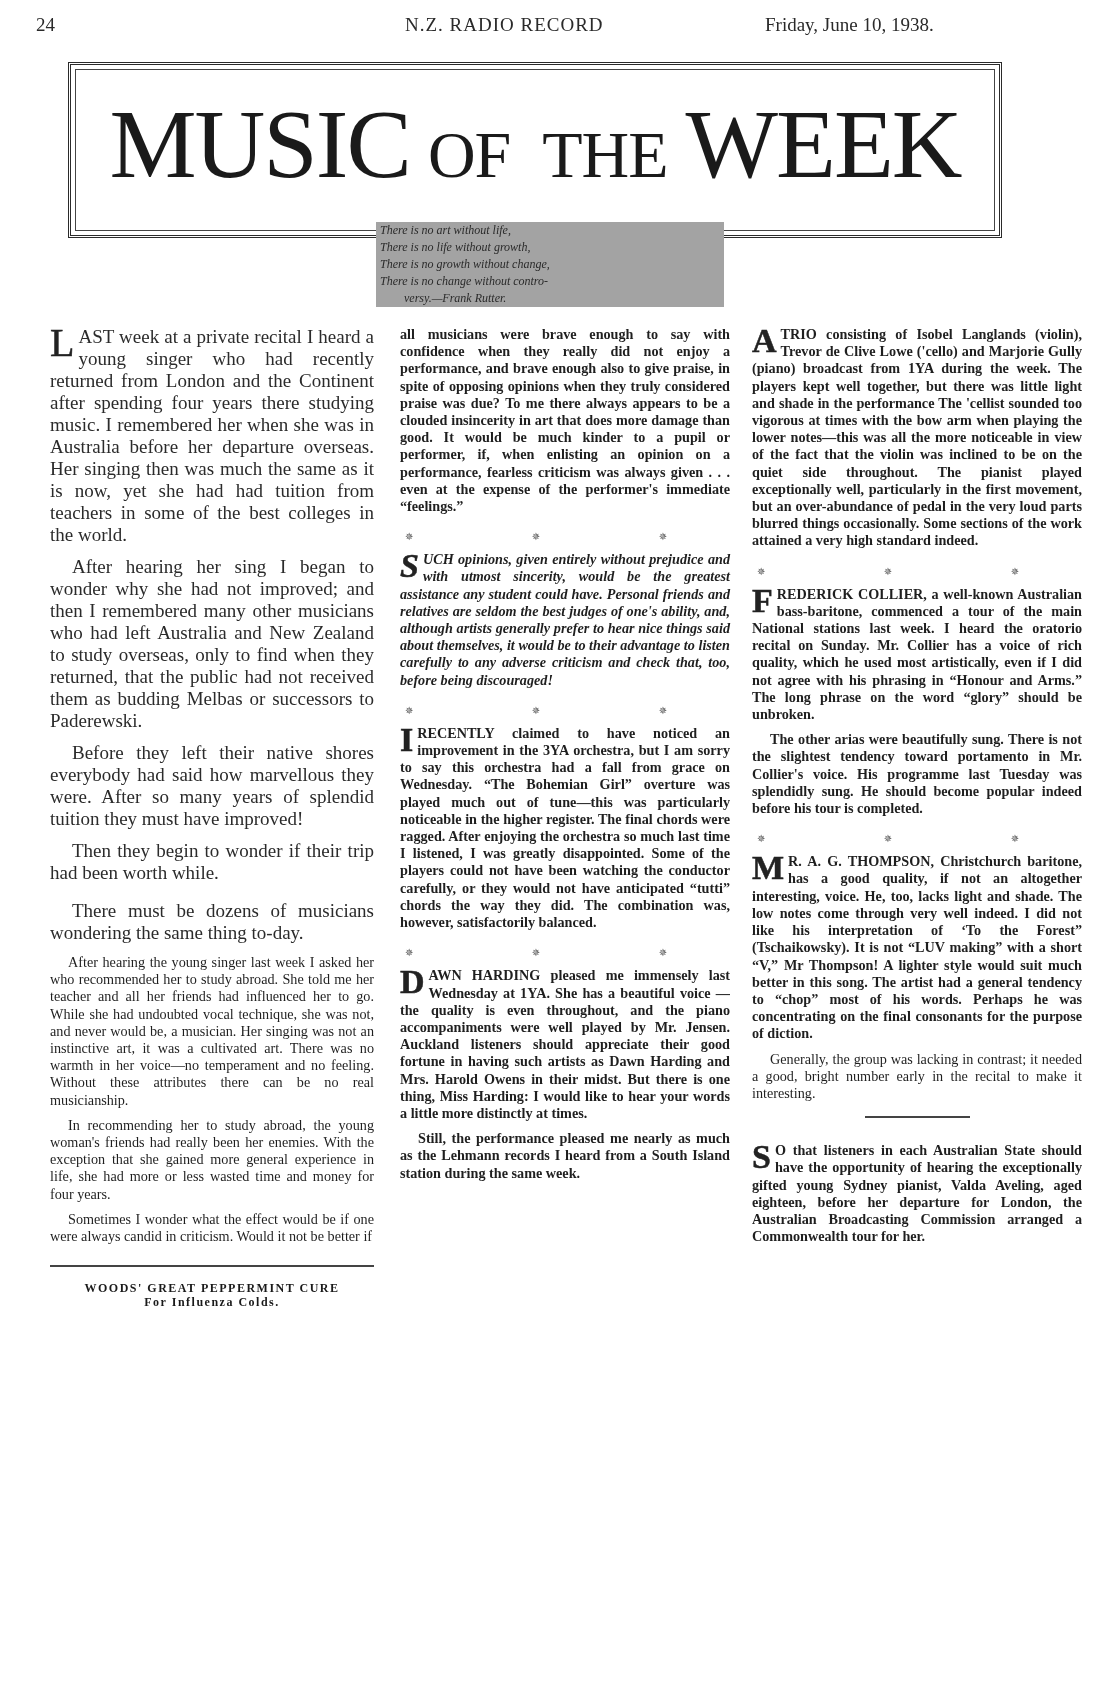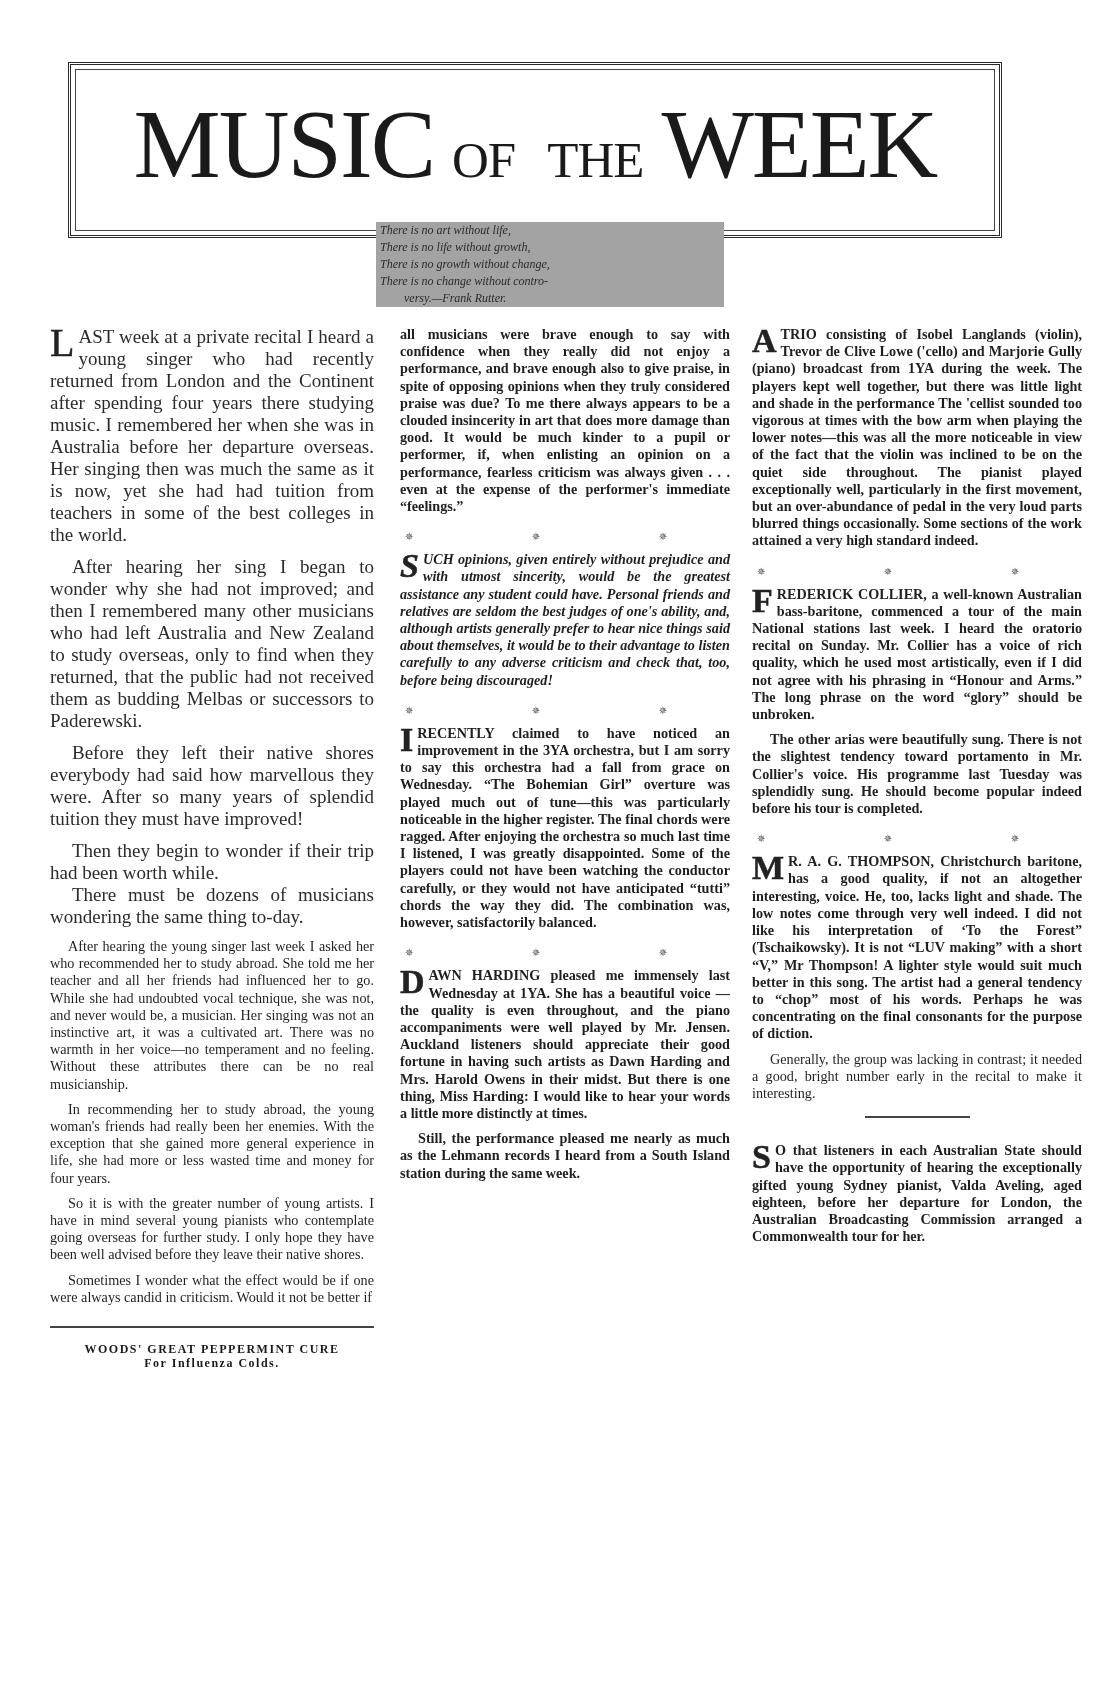--- a/index.html
+++ b/index.html
@@ -8,21 +8,21 @@
 
   .running-head { position: absolute; top: 12px; left: 0; width: 1114px; height: 30px; font-family: "Liberation Serif", serif; font-size: 19px; color: #2a2a2a; }
   .running-head .page-no { position: absolute; left: 36px; top: 2px; }
   .running-head .pub { position: absolute; left: 405px; top: 2px; letter-spacing: 1px; }
   .running-head .date { position: absolute; left: 765px; top: 2px; }
 
   .masthead { position: absolute; left: 68px; top: 62px; width: 934px; height: 176px; border: 3px double #2a2a2a; box-sizing: border-box; }
   .masthead-inner { position: absolute; left: 4px; top: 4px; right: 4px; bottom: 4px; border: 1px solid #444; }
   .masthead-title { position: absolute; left: 0; right: 0; top: 30px; text-align: center; font-family: "Liberation Serif", serif; white-space: nowrap; line-height: 1; }
   .masthead-title .big { font-size: 98px; letter-spacing: -2px; }
-  .masthead-title .small { font-size: 51px; letter-spacing: -1px; margin: 0 14px; }
+  .masthead-title .small { font-size: 66px; letter-spacing: -1px; margin: 0 14px; }
 
   .epigraph { position: absolute; left: 376px; top: 222px; width: 340px; background: #a3a3a3; padding: 0 4px; font-family: "Liberation Serif", serif; font-style: italic; font-size: 12px; line-height: 17px; color: #2a2a2a; }
   .epigraph .attrib { padding-left: 24px; }
 
   .col { position: absolute; top: 326px; }
   .col1 { left: 50px; width: 324px; }
   .col2 { left: 400px; width: 330px; }
   .col3 { left: 752px; width: 330px; }
 
   p { margin: 0; text-align: justify; }
@@ -45,20 +45,25 @@
 
   .ad { text-align: center; font-family: "Liberation Serif", serif; font-weight: bold; font-size: 12px; letter-spacing: 1.5px; line-height: 14px; }
 
   .byline { border: 2px solid #333; margin-top: 20px; margin-left: 8px; width: 300px; height: 58px; text-align: center; font-family: "DejaVu Sans", sans-serif; font-size: 30px; letter-spacing: 2px; line-height: 58px; color: #222; }
 </style>
 </head>
 <body>
 
 <div class="page">
 
+  <div class="running-head">
+    <span class="page-no">24</span>
+    <span class="pub">N.Z. RADIO RECORD</span>
+    <span class="date">Friday, June 10, 1938.</span>
+  </div>
 
   <div class="masthead">
     <div class="masthead-inner"></div>
     <div class="masthead-title">
       <span class="big">MUSIC</span>
       <span class="small">OF</span>
       <span class="small">THE</span>
       <span class="big">WEEK</span>
     </div>
   </div>
@@ -69,27 +74,26 @@
     <div>There is no growth without change,</div>
     <div>There is no change without contro-</div>
     <div class="attrib">versy.—Frank Rutter.</div>
   </div>
 
   <div class="col col1">
     <div class="lead-large">
       <p class="first"><span class="dropcap">L</span><span>AST week at a private recital I heard a young singer who had recently returned from London and the Continent after spending four years there studying music. I remembered her when she was in Australia before her departure overseas. Her singing then was much the same as it is now, yet she had had tuition from teachers in some of the best colleges in the world.</span></p>
       <p>After hearing her sing I began to wonder why she had not improved; and then I remembered many other musicians who had left Australia and New Zealand to study overseas, only to find when they returned, that the public had not received them as budding Melbas or successors to Paderewski.</p>
       <p>Before they left their native shores everybody had said how marvellous they were. After so many years of splendid tuition they must have improved!</p>
-      <p style="margin-bottom:0">Then they begin to wonder if their trip had been worth while.</p>
+      <p style="margin-bottom:16px">Then they begin to wonder if their trip had been worth while.</p>
       <p>There must be dozens of musicians wondering the same thing to-day.</p>
     </div>
     <div class="body-small" style="margin-top:2px">
       <p>After hearing the young singer last week I asked her who recommended her to study abroad. She told me her teacher and all her friends had influenced her to go. While she had undoubted vocal technique, she was not, and never would be, a musician. Her singing was not an instinctive art, it was a cultivated art. There was no warmth in her voice—no temperament and no feeling. Without these attributes there can be no real musicianship.</p>
       <p>In recommending her to study abroad, the young woman's friends had really been her enemies. With the exception that she gained more general experience in life, she had more or less wasted time and money for four years.</p>
-      <p>So it is with the greater number of young artists. I have in mind several young pianists who contemplate going overseas for further study. I only hope they have been well advised before they leave their native shores.</p>
       <p>Sometimes I wonder what the effect would be if one were always candid in criticism. Would it not be better if</p>
     </div>
     <div class="rule-full"></div>
     <div class="ad">
       <div>WOODS' GREAT PEPPERMINT CURE</div>
       <div>For Influenza Colds.</div>
     </div>
   </div>
 
   <div class="col col2">

